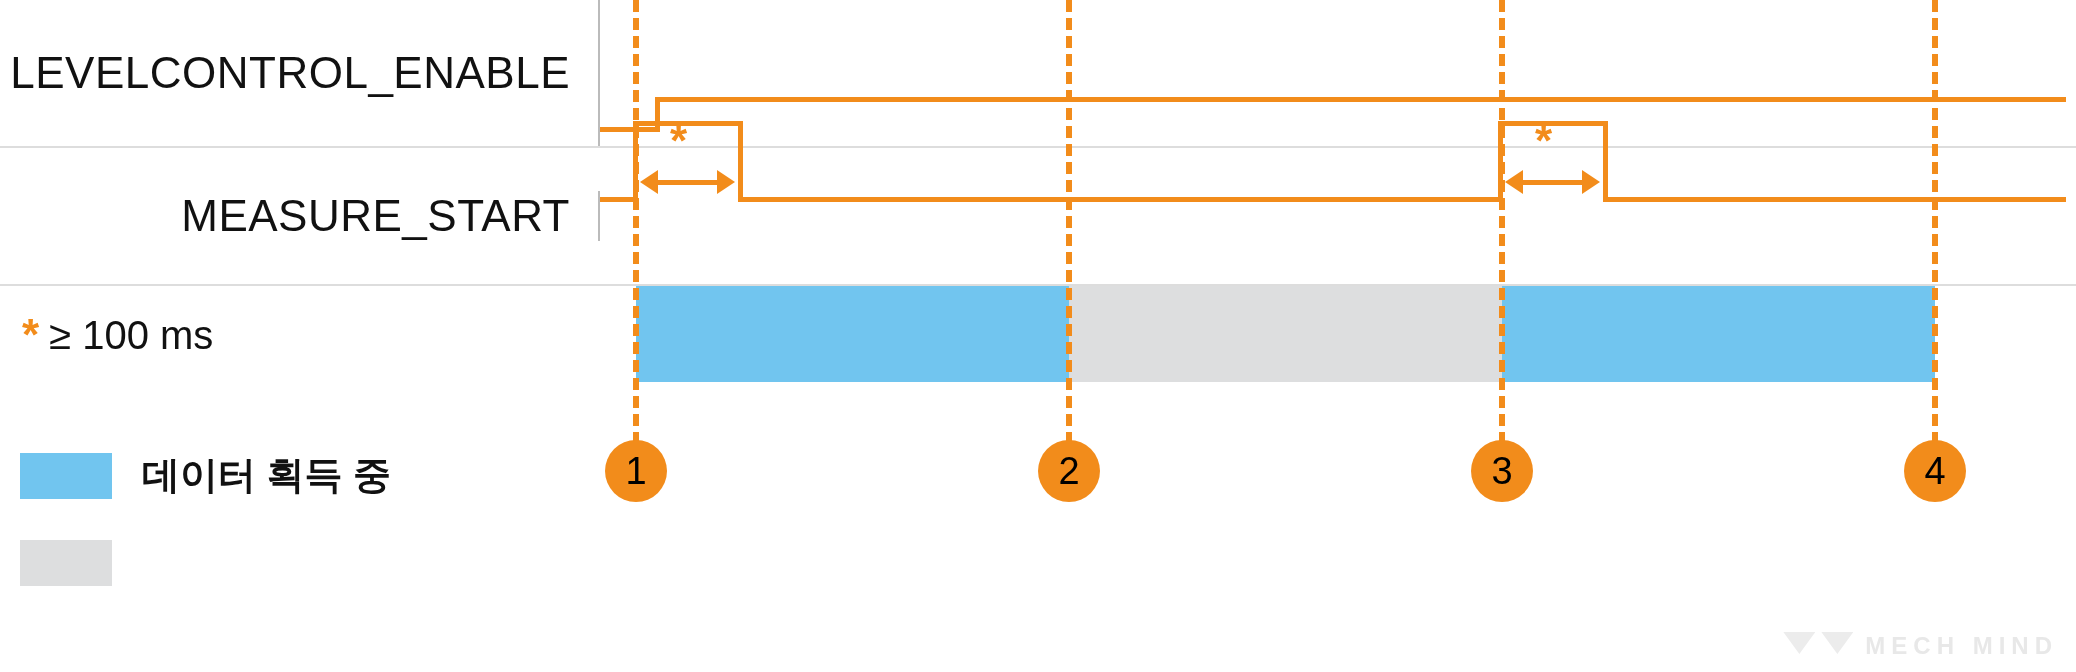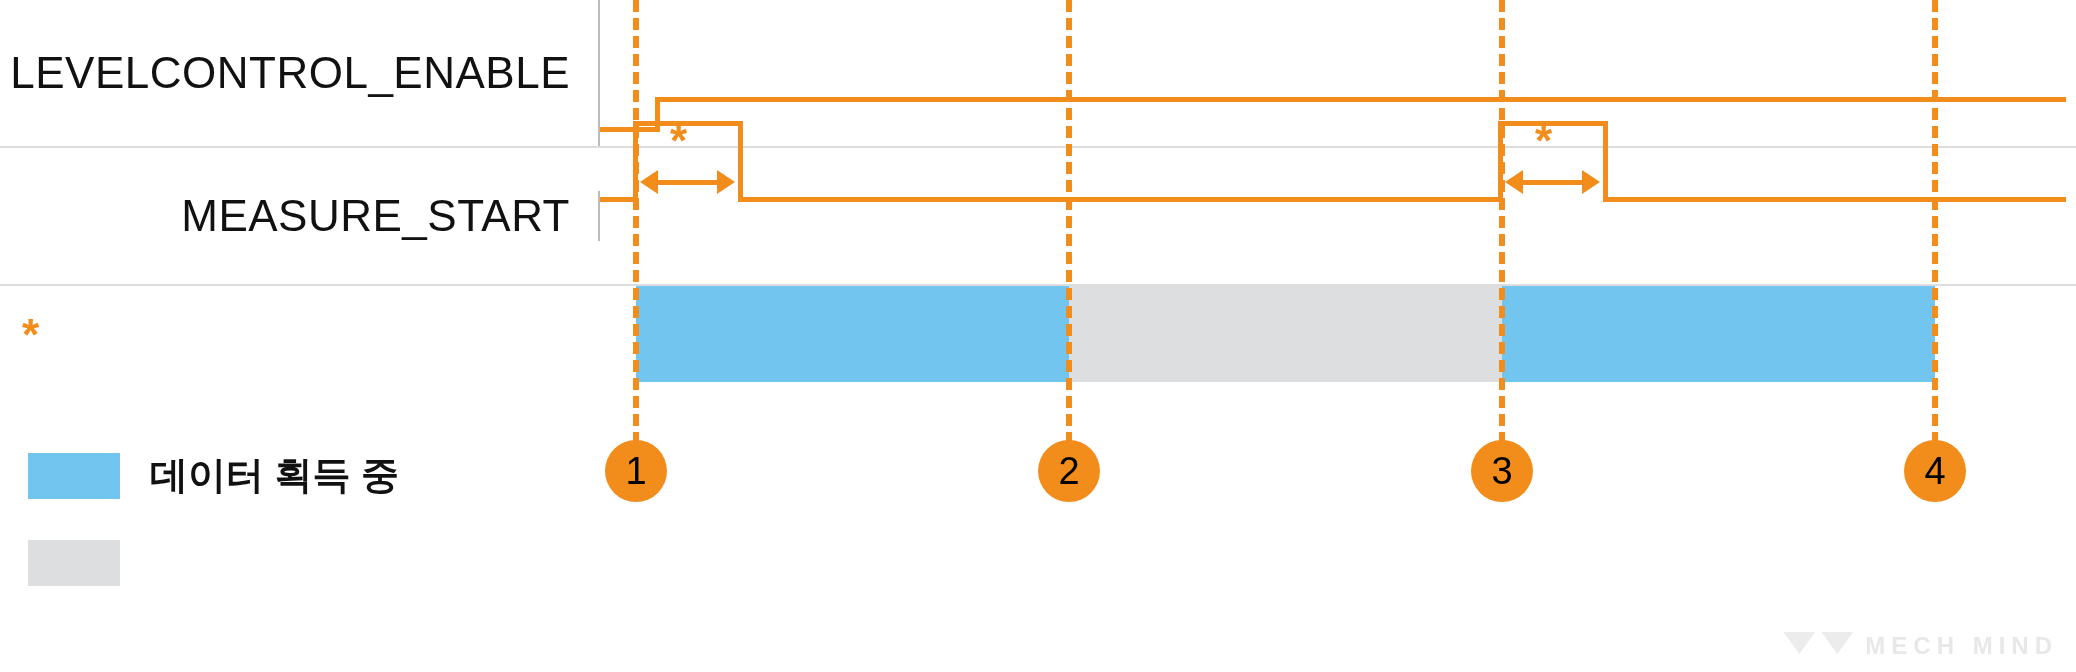--- a/index.html
+++ b/index.html
@@ -117,21 +117,21 @@
     position: absolute;
     left: 22px;
     font-size: 40px;
     color: #111;
     display: flex;
     align-items: center;
   }
   .note .star { color: #f28c1b; font-size: 44px; font-weight: bold; margin-right: 10px; }
   .legend-item {
     position: absolute;
-    left: 28px;
+    left: 20px;
     display: flex;
     align-items: center;
     font-size: 38px;
     font-weight: 600;
     color: #111;
   }
   .legend-swatch {
     width: 92px; height: 46px; margin-right: 30px;
   }
   .sw-blue { background: #71c5ef; }
@@ -240,20 +240,21 @@
   <div class="dash" style="left:1332px; height:462px;"></div>
 
   <div class="marker" style="left:5px; top:440px;">1</div>
   <div class="marker" style="left:438px; top:440px;">2</div>
   <div class="marker" style="left:871px; top:440px;">3</div>
   <div class="marker" style="left:1304px; top:440px;">4</div>
 </div>
 
 <div class="note" style="top:310px;">
   <span class="star">*</span>
+  <span>≥ 100 ms</span>
 </div>
 
 <div class="legend-item" style="top:450px;">
   <div class="legend-swatch sw-blue"></div>
   <span>데이터 획득 중</span>
 </div>
 <div class="legend-item" style="top:540px;">
   <div class="legend-swatch sw-gray"></div>
 </div>
 

